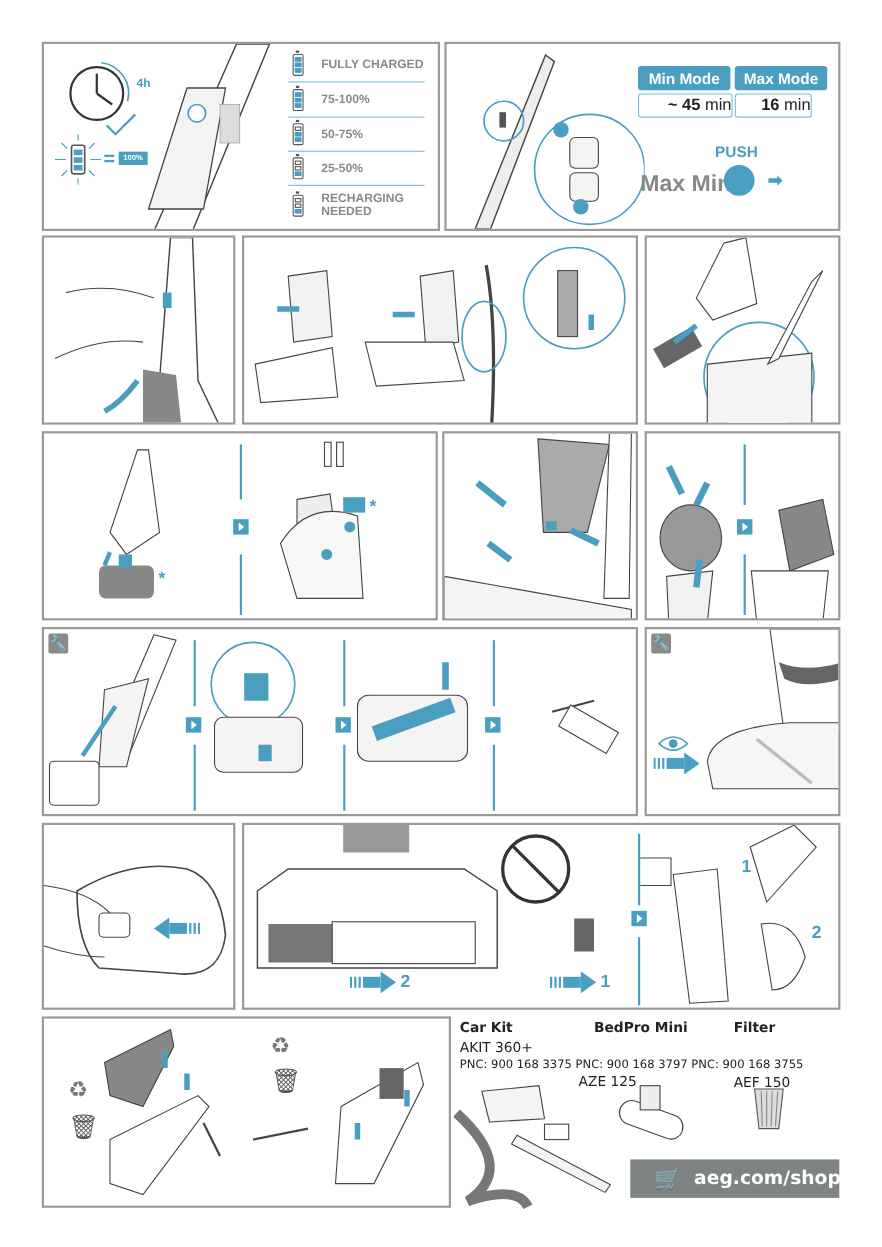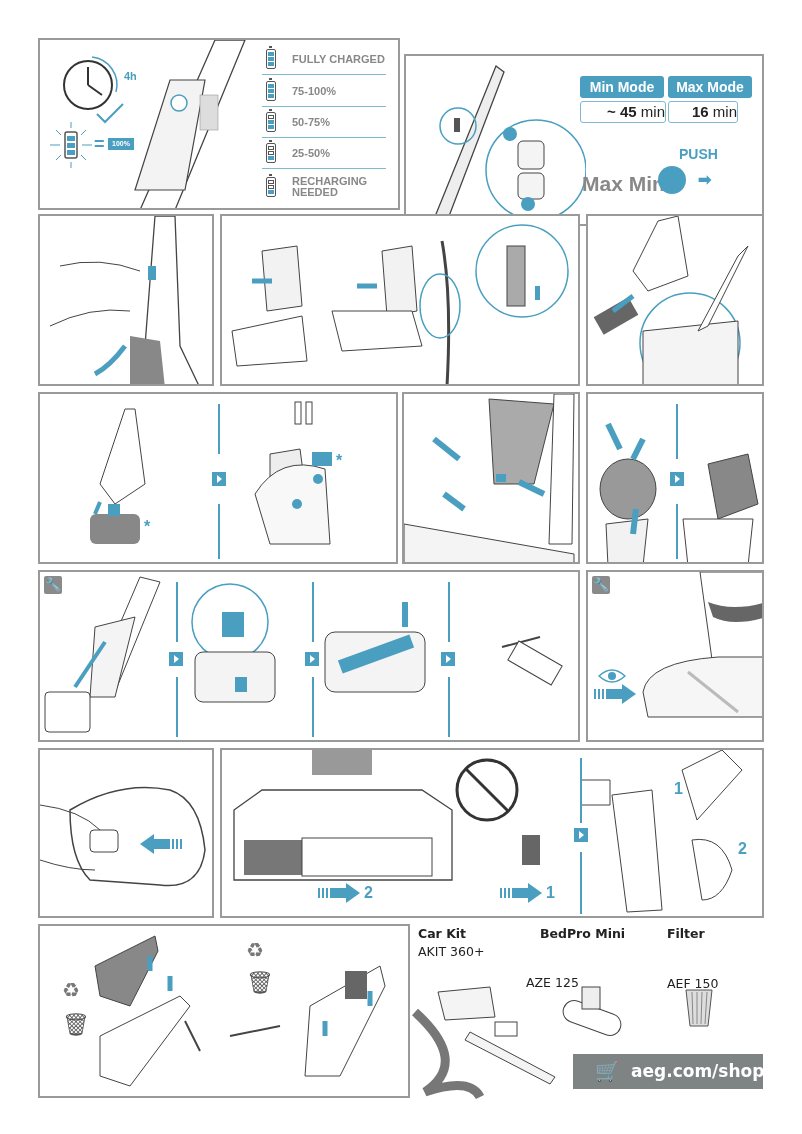--- a/index.html
+++ b/index.html
@@ -108,42 +108,42 @@
       <div class="bat">
           <div class="cell"></div>
           <div class="cell"></div>
           <div class="cell on"></div>
         </div>
       <div class="bat-label" style="width:90px;">RECHARGING NEEDED</div>
     </div>
   </div>
 </div>
 
-<div class="panel" style="left:404px;top:54px;width:360px;height:172px;">
+<div class="panel" style="left:404px;top:38px;width:360px;height:172px;">
   <svg style="left:10px;top:8px;" width="90" height="160" viewBox="0 0 90 160">
     <path d="M80 2 L88 8 L30 160 L16 160 Z" fill="#eee" stroke="#444" stroke-width="1.3"></path>
     <circle cx="42" cy="62" r="18" fill="none" stroke="#4a9fc0" stroke-width="1.5"></circle>
     <rect x="38" y="54" width="6" height="14" fill="#555"></rect>
   </svg>
   <svg style="left:70px;top:60px;" width="110" height="108" viewBox="0 0 110 108">
     <circle cx="60" cy="54" r="50" fill="#fff" stroke="#4a9fc0" stroke-width="1.5"></circle>
     <rect x="42" y="25" width="26" height="28" rx="5" fill="#f4f4f4" stroke="#444"></rect>
     <rect x="42" y="57" width="26" height="26" rx="5" fill="#f4f4f4" stroke="#444"></rect>
     <circle cx="34" cy="18" r="7" fill="#4a9fc0"></circle>
     <circle cx="52" cy="88" r="7" fill="#4a9fc0"></circle>
   </svg>
   <div class="mode-head" style="left:174px;width:84px;">Min Mode</div>
   <div class="mode-head" style="left:262px;width:84px;">Max Mode</div>
   <div class="mode-val" style="left:174px;width:86px;">
     <b>~</b> <b>45</b> <span>min</span>
   </div>
   <div class="mode-val" style="left:262px;width:70px;">
     <b>16</b> <span>min</span>
   </div>
-  <div class="abs blue" style="left:244px;top:90px;font-weight:bold;font-size:14px;margin-left:29px;">PUSH</div>
+  <div class="abs blue" style="left:244px;top:90px;font-weight:bold;font-size:14px;">PUSH</div>
   <div class="abs" style="left:176px;top:116px;font-weight:bold;font-size:21px;color:#888;">Max Min</div>
   <div class="abs" style="left:252px;top:110px;width:28px;height:28px;border-radius:50%;background:#4a9fc0;"></div>
   <div class="abs blue" style="left:292px;top:114px;font-size:16px;font-weight:bold;">➡</div>
 </div>
 
 <div class="panel" style="left:38px;top:214px;width:176px;height:172px;">
   <svg style="left:0;top:0;" width="176" height="172" viewBox="0 0 176 172">
     <path d="M115 0 L135 0 L140 130 L160 172 L120 172 L105 130 Z" fill="#fff" stroke="#444" stroke-width="1.3"></path>
     <rect x="108" y="50" width="8" height="14" fill="#4a9fc0"></rect>
     <path d="M90 120 L120 125 L125 172 L90 172 Z" fill="#888"></path>
@@ -343,20 +343,23 @@
   <div class="abs" style="left:206px;top:44px;font-size:22px;color:#555;">🗑</div>
 </div>
 
 <div style="position:absolute;left:410px;top:920px;width:360px;height:180px;">
   <div class="acc-title" style="left:8px;">Car Kit</div>
   <div class="acc-title" style="left:130px;">BedPro Mini</div>
   <div class="acc-title" style="left:257px;">Filter</div>
   <div class="acc-model" style="left:8px;">AKIT 360+</div>
   <div class="acc-model" style="left:116px;margin-top:31px;">AZE 125</div>
   <div class="acc-model" style="left:257px;margin-top:32px;">AEF 150</div>
+  <div class="pnc">
+    <span>PNC: 900 168 3375</span> <span>PNC: 900 168 3797</span> <span>PNC: 900 168 3755</span>
+  </div>
   <svg style="left:0;top:62px;" width="150" height="118" viewBox="0 0 150 118">
     <path d="M28 10 L80 5 L85 35 L35 38 Z" fill="#f4f4f4" stroke="#444"></path>
     <path d="M5 30 Q60 80 15 110 Q60 95 70 115" fill="none" stroke="#777" stroke-width="9"></path>
     <path d="M60 50 L145 95 L140 102 L55 58 Z" fill="#f4f4f4" stroke="#444"></path>
     <rect x="85" y="40" width="22" height="14" fill="#fff" stroke="#444"></rect>
   </svg>
   <svg style="left:142px;top:62px;" width="80" height="60" viewBox="0 0 80 60">
     <rect x="10" y="25" width="60" height="22" rx="11" fill="#fff" stroke="#444" transform="rotate(20 40 36)"></rect>
     <rect x="30" y="5" width="18" height="22" fill="#eee" stroke="#444"></rect>
   </svg>

